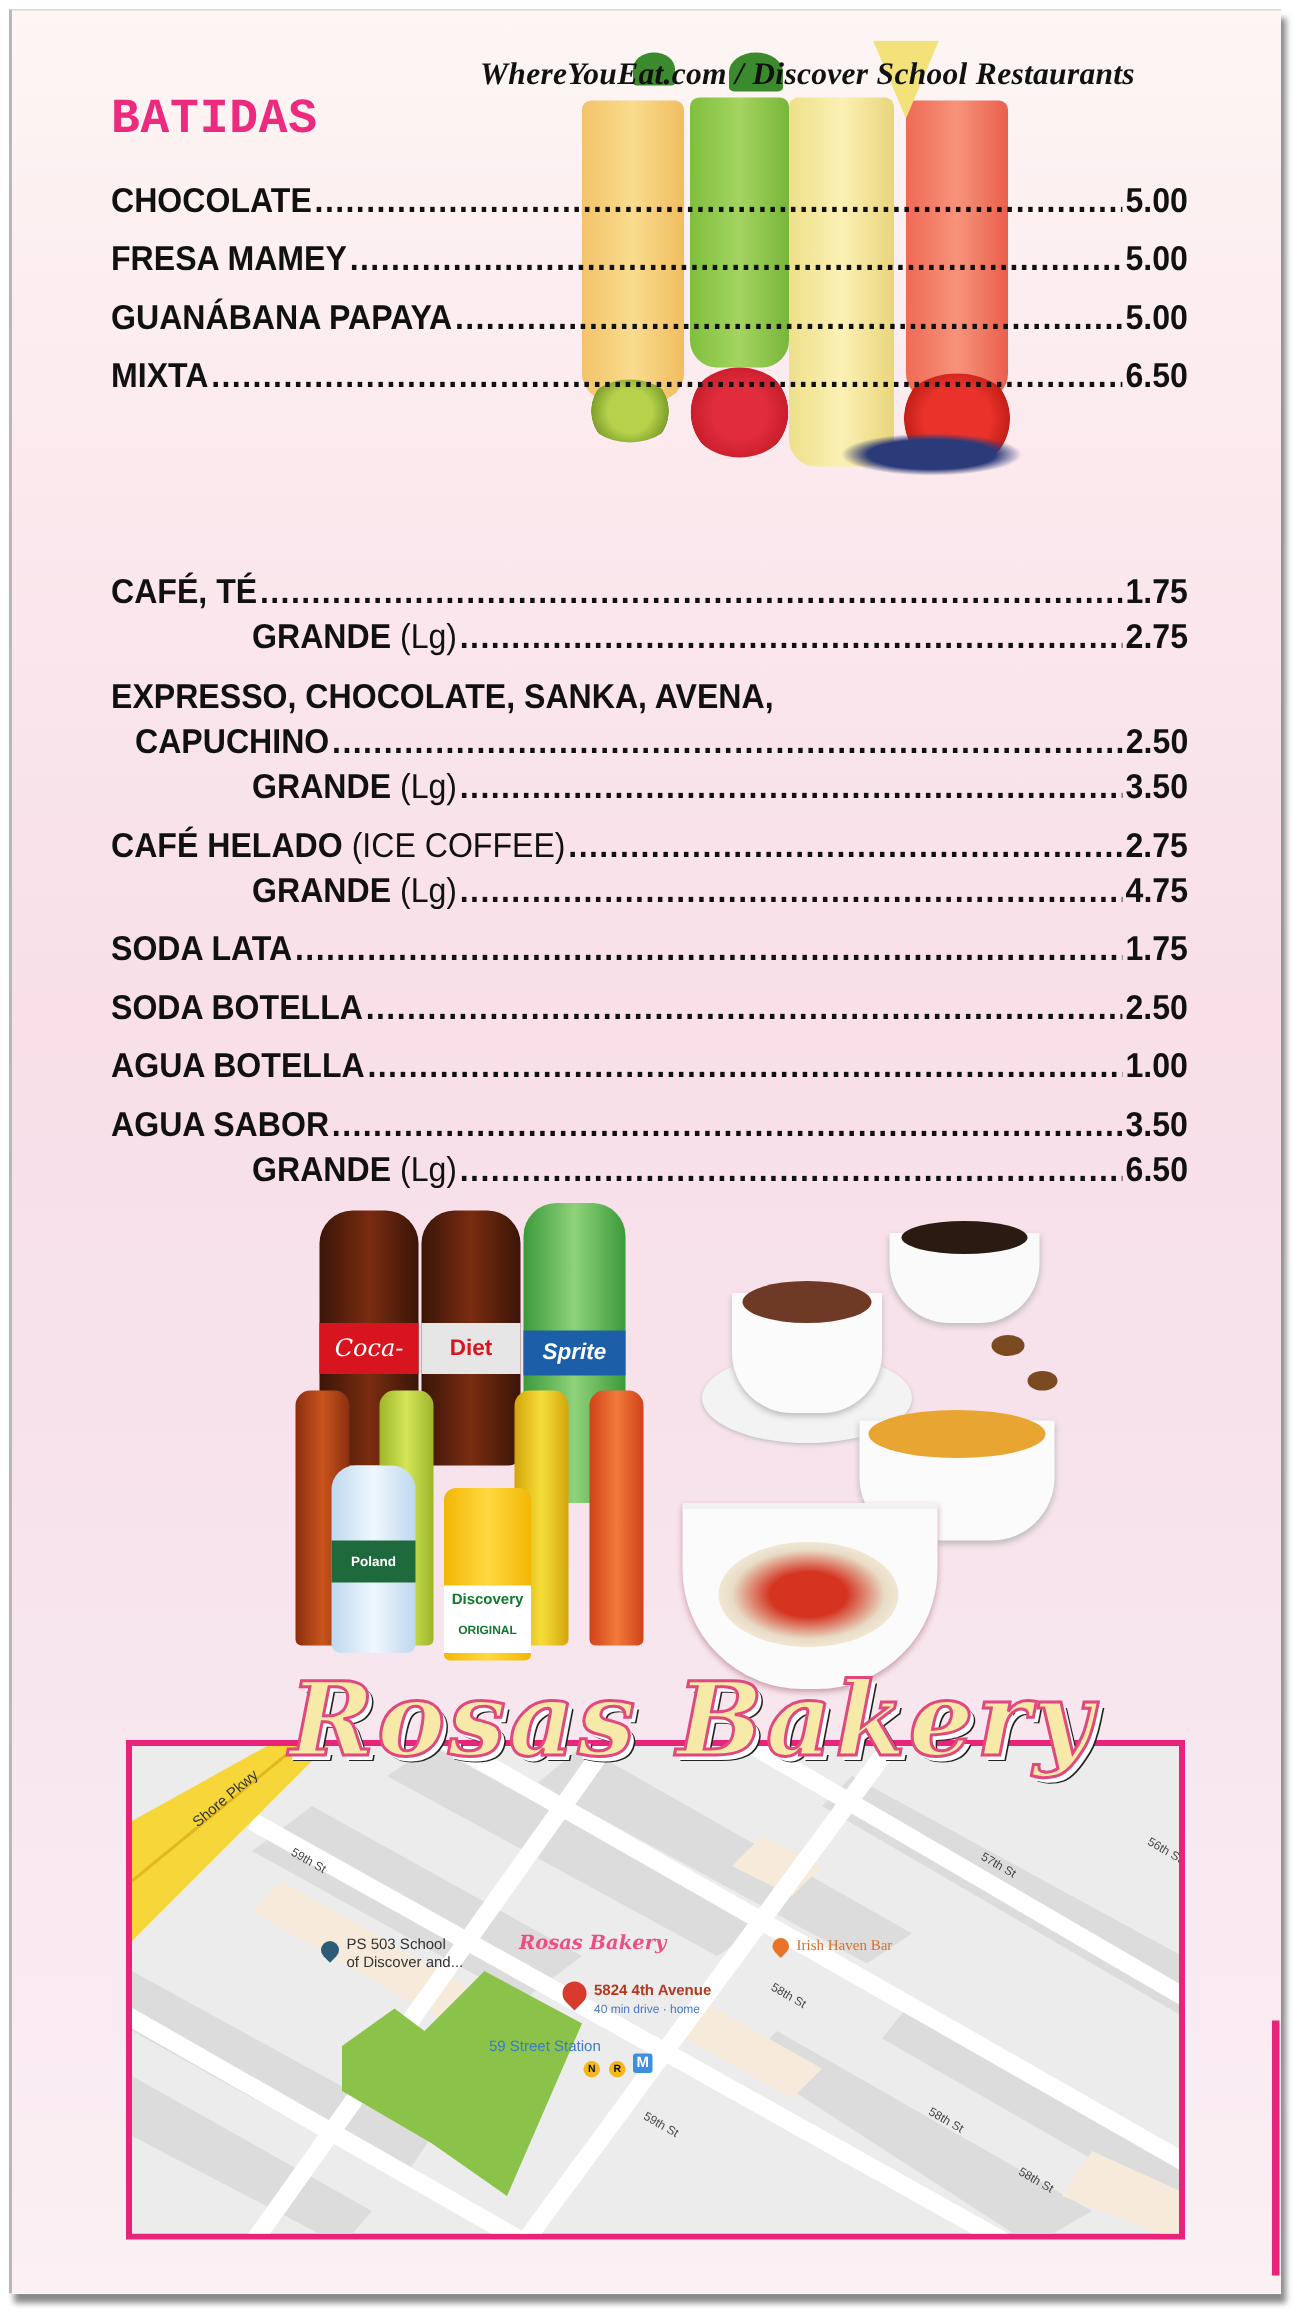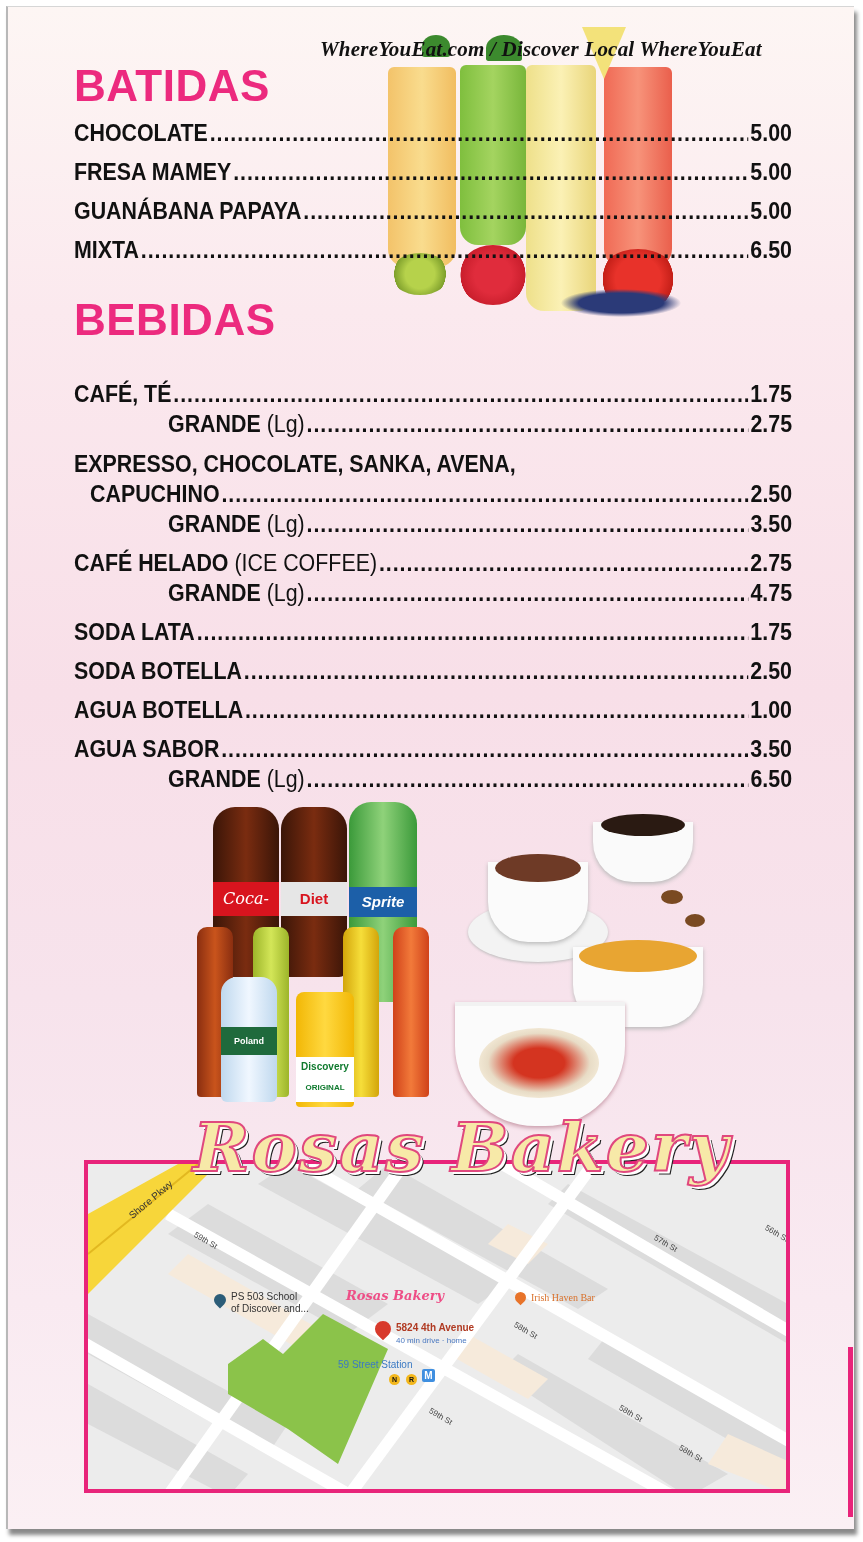--- a/index.html
+++ b/index.html
@@ -2,21 +2,21 @@
 <html><head>
 <meta charset="utf-8">
 <style>
   html,body{margin:0;padding:0;}
   body{width:863px;height:1542px;background:#ffffff;position:relative;overflow:hidden;font-family:"Liberation Sans",sans-serif;}
   .page{position:absolute;left:6px;top:6px;width:846px;height:1522px;
     background:linear-gradient(180deg,#fdf6f4 0%,#fbe9ee 20%,#f8dfe8 45%,#f7e3ec 65%,#f9eaf1 85%,#fbf0f4 100%);
     border-left:2px solid #b8b8b8;border-top:1px solid #d6d6d6;
     box-shadow:3px 6px 4px #8a8a8a;}
   .watermark{position:absolute;left:312px;top:30px;font-family:"Liberation Serif",serif;font-style:italic;font-weight:bold;font-size:21px;color:#111;z-index:5;white-space:nowrap;letter-spacing:0.2px;}
-  .heading{position:absolute;font-family:Liberation Sans, sans-serif;font-weight:bold;color:#ec2a7e;font-size:44px;letter-spacing:0.5px;transform:scaleY(1.02);text-align:center;}
+  .heading{position:absolute;font-family:Liberation Mono, monospace;font-weight:bold;color:#ec2a7e;font-size:32px;letter-spacing:0.5px;transform:scaleY(1.02);text-align:center;}
   .row{position:absolute;display:flex;align-items:baseline;font-family:"Liberation Sans",sans-serif;font-weight:bold;font-size:23px;color:#111;transform:scaleX(0.93);transform-origin:left center;}
   .row .name{white-space:nowrap;}
   .row .light{font-weight:normal;}
   .row .dots{flex:1;overflow:hidden;white-space:nowrap;margin:0 2px;font-weight:bold;letter-spacing:1px;}
   .row .dots::before{content:"............................................................................................................................................................";}
   .row .price{white-space:nowrap;}
   .smoothies{position:absolute;left:378px;top:20px;width:320px;height:300px;}
   .glass{position:absolute;border-radius:6px 6px 18px 18px;}
   .drinks-img{position:absolute;left:185px;top:795px;width:245px;height:300px;}
   .coffee-img{position:absolute;left:445px;top:795px;width:270px;height:330px;}
@@ -24,21 +24,21 @@
   .logo{position:absolute;left:185px;top:1100px;font-family:"DejaVu Serif",serif;font-style:italic;font-weight:bold;font-size:68px;color:#f7e9a8;
     -webkit-text-stroke:2px #e0487e;text-shadow:3px 3px 0 #fff,4px 4px 0 #222;z-index:6;letter-spacing:2px;white-space:nowrap;}
   .map-label{position:absolute;font-family:"Liberation Sans",sans-serif;font-size:10px;color:#333;white-space:nowrap;}
   .street{position:absolute;font-family:"Liberation Sans",sans-serif;font-size:8px;color:#444;white-space:nowrap;}
 </style>
 </head>
 <body>
 
 <div class="page">
 
-  <div class="watermark">WhereYouEat.com / Discover Local WhereYouEat</div>
+  <div class="watermark">WhereYouEat.com / Discover School Restaurants</div>
 
   <div class="smoothies">
     <div class="glass" style="left:2px;top:40px;width:68px;height:200px;background:linear-gradient(90deg,#f3c36a,#f9dc8e,#f1bd60);"></div>
     <div class="glass" style="left:74px;top:38px;width:66px;height:180px;background:linear-gradient(90deg,#7fbf3e,#a4d460,#78b63a);"></div>
     <div class="glass" style="left:140px;top:38px;width:70px;height:246px;background:linear-gradient(90deg,#eee08a,#fbf1b5,#e9d57a);"></div>
     <div class="glass" style="left:218px;top:40px;width:68px;height:200px;background:linear-gradient(90deg,#f06a55,#f7937a,#ea5f4c);"></div>
     <div style="position:absolute;left:36px;top:8px;width:28px;height:22px;background:#3c8a2e;border-radius:50% 50% 10% 10%;"></div>
     <div style="position:absolute;left:100px;top:8px;width:36px;height:26px;background:#3c8a2e;border-radius:50% 50% 10% 10%;"></div>
     <div style="position:absolute;left:196px;top:0px;width:44px;height:52px;background:#f3e27a;clip-path:polygon(50% 100%,0 0,100% 0);"></div>
     <div style="position:absolute;left:72px;top:218px;width:70px;height:60px;border-radius:50%;background:radial-gradient(circle,#e02c3c 40%,#c91e2c 70%,transparent 71%);"></div>
@@ -63,21 +63,20 @@
     <span class="name">GUANÁBANA PAPAYA</span>
       <span class="dots"></span>
       <span class="price">5.00</span>
   </div>
   <div class="row" style="left:66px;top:230px;width:772px;">
     <span class="name">MIXTA</span>
       <span class="dots"></span>
       <span class="price">6.50</span>
   </div>
 
-  <div class="heading" style="left:66px;top:288px;">BEBIDAS</div>
 
   <div class="row" style="left:66px;top:374px;width:772px;">
     <span class="name">CAFÉ, TÉ</span>
       <span class="dots"></span>
       <span class="price">1.75</span>
   </div>
   <div class="row" style="left:160px;top:404px;width:671px;">
     <span class="name">GRANDE</span>&nbsp;<span class="name light">(Lg)</span><span class="dots"></span><span class="price">2.75</span>
   </div>
   <div class="row" style="left:66px;top:444px;width:772px;">
@@ -203,20 +202,20 @@
     <div class="map-label" style="left:143px;top:127px;line-height:12px;"><span>PS 503 School</span><br><span>of Discover and...</span></div>
 
     <div class="map-label" style="left:258px;top:124px;font-family:'DejaVu Serif',serif;font-style:italic;font-weight:bold;font-size:13px;color:#ee4d86;">Rosas Bakery</div>
 
     <div style="position:absolute;left:287px;top:157px;width:16px;height:16px;border-radius:50% 50% 50% 0;transform:rotate(-45deg);background:#d83a2c;"></div>
     <div class="map-label" style="left:308px;top:158px;line-height:12px;"><span style="color:#b03a22;font-weight:bold;font-size:10px;">5824 4th Avenue</span><br><span style="color:#4a78c0;font-size:8px;">40 min drive · home</span></div>
 
     <div style="position:absolute;left:427px;top:128px;width:11px;height:11px;border-radius:50% 50% 50% 0;transform:rotate(-45deg);background:#e8742a;"></div>
     <div class="map-label" style="left:443px;top:128px;color:#d9702a;font-family:Liberation Serif, serif;">Irish Haven Bar</div>
 
-    <div class="map-label" style="left:250px;top:195px;color:#3b7ac4;">59 Street Station</div>
+    <div class="map-label" style="left:238px;top:195px;color:#3b7ac4;">59 Street Station</div>
     <div style="position:absolute;left:301px;top:210px;width:11px;height:11px;border-radius:50%;background:#f3b71c;font-size:7px;font-weight:bold;text-align:center;line-height:11px;color:#111;">N</div>
     <div style="position:absolute;left:318px;top:210px;width:11px;height:11px;border-radius:50%;background:#f3b71c;font-size:7px;font-weight:bold;text-align:center;line-height:11px;color:#111;">R</div>
     <div style="position:absolute;left:334px;top:205px;width:13px;height:13px;border-radius:2px;background:#3f8fe0;font-size:10px;font-weight:bold;text-align:center;line-height:13px;color:#fff;">M</div>
   </div>
 
   <div style="position:absolute;left:840px;top:1340px;width:5px;height:170px;background:#e8247a;"></div>
 </div>
 
 </body></html>

